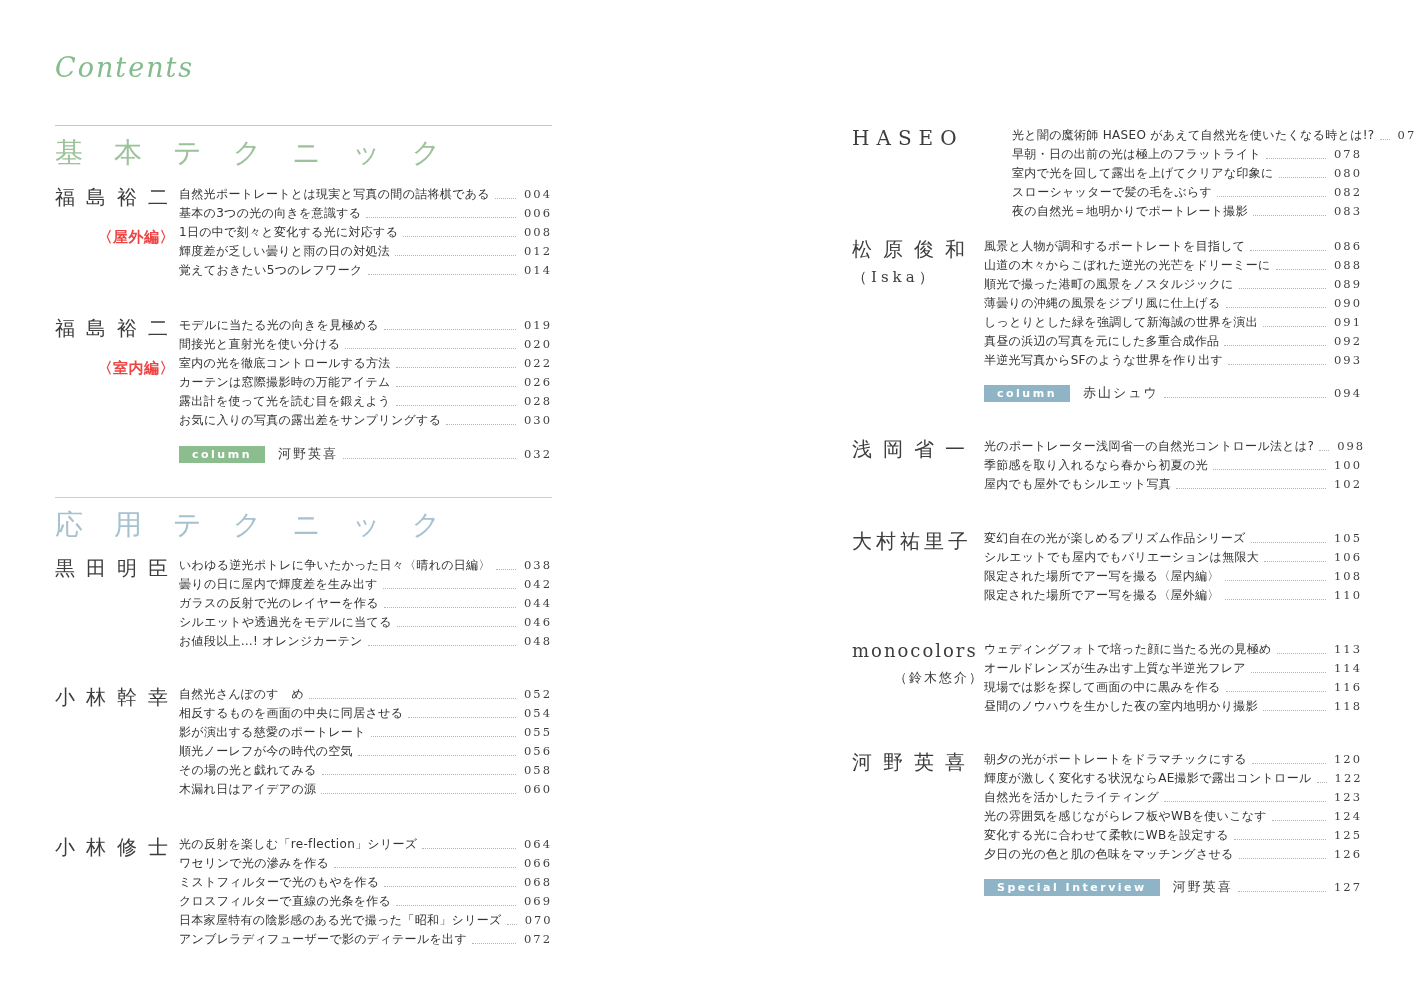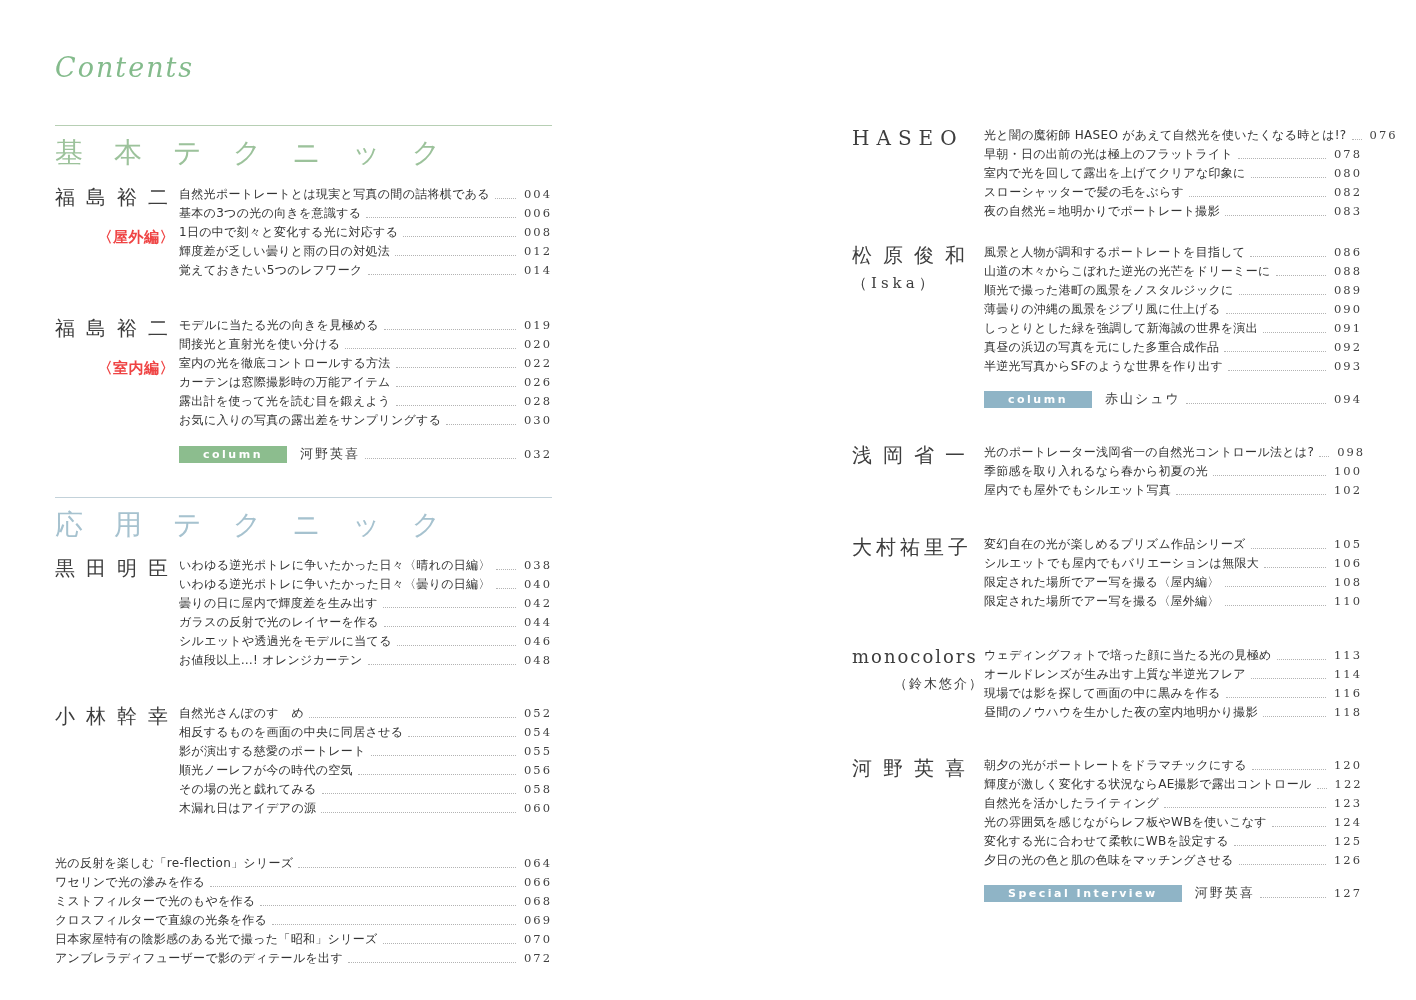--- a/index.html
+++ b/index.html
@@ -54,26 +54,26 @@
   .t{font-size:12px;line-height:19px;color:#333;letter-spacing:0.3px;white-space:nowrap;}
   .ld{flex:1;min-width:10px;border-bottom:1px dotted #b3b3b3;margin:0 4px 5px 5px;align-self:flex-end;}
   .pg{
     font-family:"DejaVu Serif",serif;font-weight:400;font-size:11.5px;
     letter-spacing:2px;color:#3f3f3f;min-width:32px;text-align:right;line-height:19px;
   }
 
   .badge-row{height:auto;align-items:baseline;margin-left:124px;}
   .page-r .badge-row{margin-left:132px;}
   .badge{
-    color:#fff;font-size:11px;letter-spacing:2.5px;padding:2px 24px;
+    color:#fff;font-size:11px;letter-spacing:2.5px;padding:2px 13px;
     white-space:nowrap;font-weight:700;
   }
   .badge-green{background:#8cbd8e;}
   .badge-blue{background:#8fb4c6;}
-  .bname{font-size:13px;letter-spacing:2px;color:#3a3a3a;margin-left:13px;line-height:20px;} .mb39{margin-bottom:22px;} .mb36{margin-bottom:36px;}
+  .bname{font-size:13px;letter-spacing:2px;color:#3a3a3a;margin-left:13px;line-height:20px;} .mb39{margin-bottom:16px;gap:28px;} .mb36{margin-bottom:36px;}
   .mb35{margin-bottom:35px;} .mb34{margin-bottom:34px;} .mb14{margin-bottom:14px;}
   .mb13{margin-bottom:13px;} .mb0{margin-bottom:0;}
 </style>
 </head>
 <body>
 
 <div class="page-l">
 
   <div class="contents-script">Contents</div>
 
@@ -165,25 +165,20 @@
     <div class="ncol">
       <div class="nm cjk4">黒田明臣</div>
     </div>
     <div class="ecol">
       <div class="row">
           <span class="t">いわゆる逆光ポトレに争いたかった日々〈晴れの日編〉</span>
           <i class="ld"></i>
           <b class="pg">038</b>
         </div>
       <div class="row">
-          <span class="t">いわゆる逆光ポトレに争いたかった日々〈曇りの日編〉</span>
-          <i class="ld"></i>
-          <b class="pg">040</b>
-        </div>
-      <div class="row">
           <span class="t">曇りの日に屋内で輝度差を生み出す</span>
           <i class="ld"></i>
           <b class="pg">042</b>
         </div>
       <div class="row">
           <span class="t">ガラスの反射で光のレイヤーを作る</span>
           <i class="ld"></i>
           <b class="pg">044</b>
         </div>
       <div class="row">
@@ -231,20 +226,23 @@
         </div>
       <div class="row">
           <span class="t">木漏れ日はアイデアの源</span>
           <i class="ld"></i>
           <b class="pg">060</b>
         </div>
     </div>
   </div>
 
   <div class="sec mb0">
+    <div class="ncol">
+      <div class="nm cjk4">小林修士</div>
+    </div>
     <div class="ecol">
       <div class="row">
           <span class="t">光の反射を楽しむ「re-flection」シリーズ</span>
           <i class="ld"></i>
           <b class="pg">064</b>
         </div>
       <div class="row">
           <span class="t">ワセリンで光の滲みを作る</span>
           <i class="ld"></i>
           <b class="pg">066</b>

